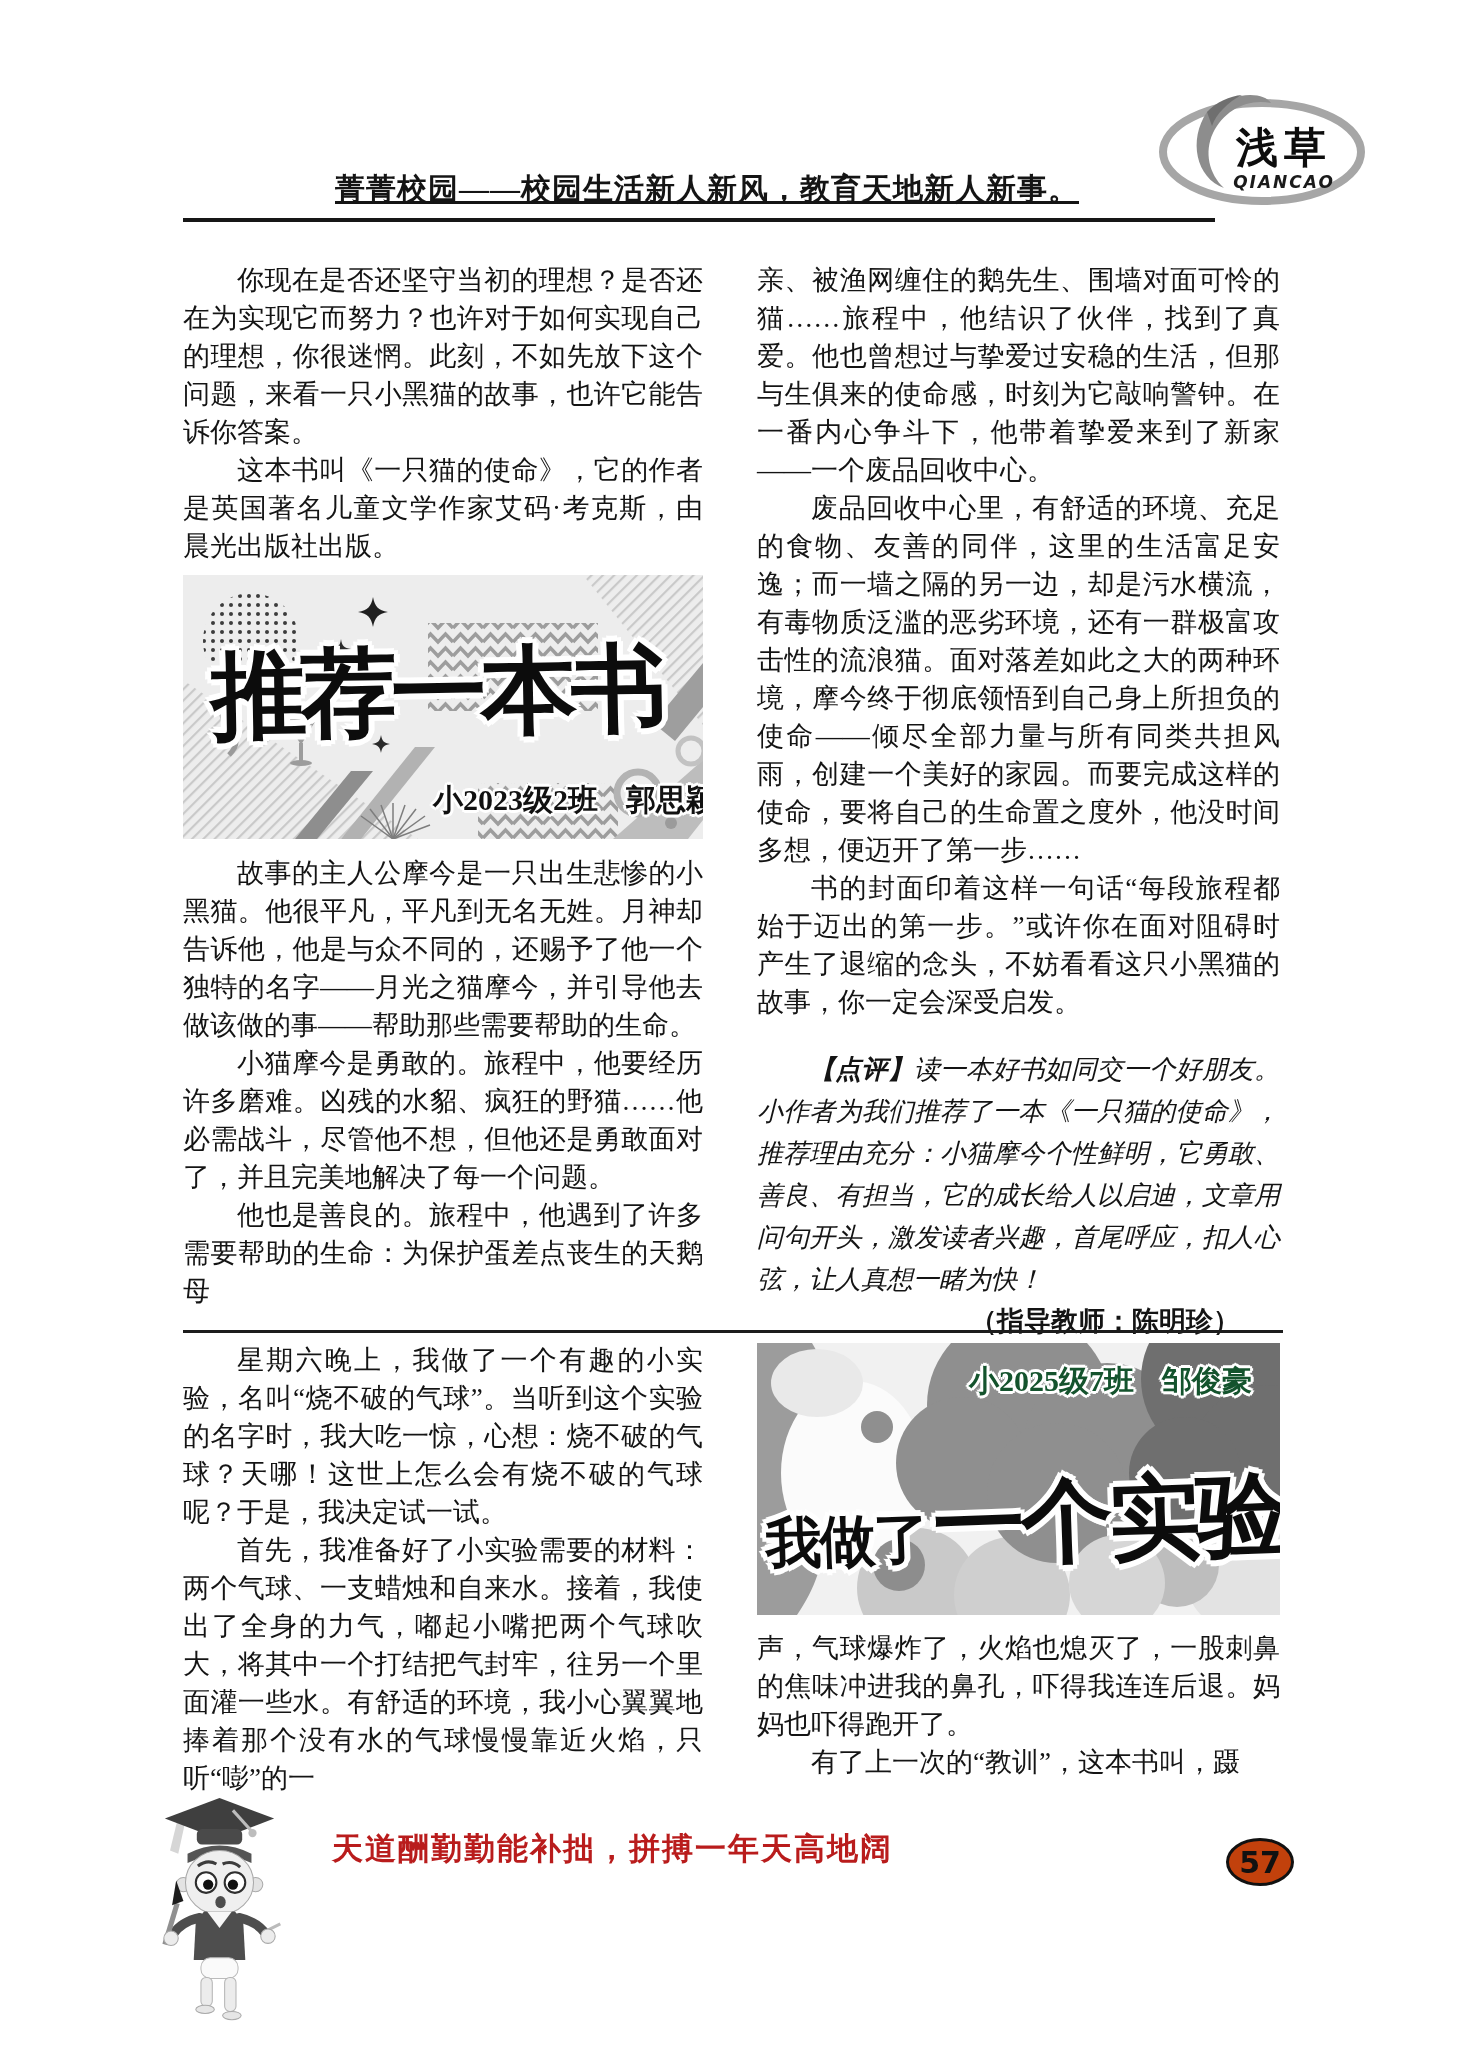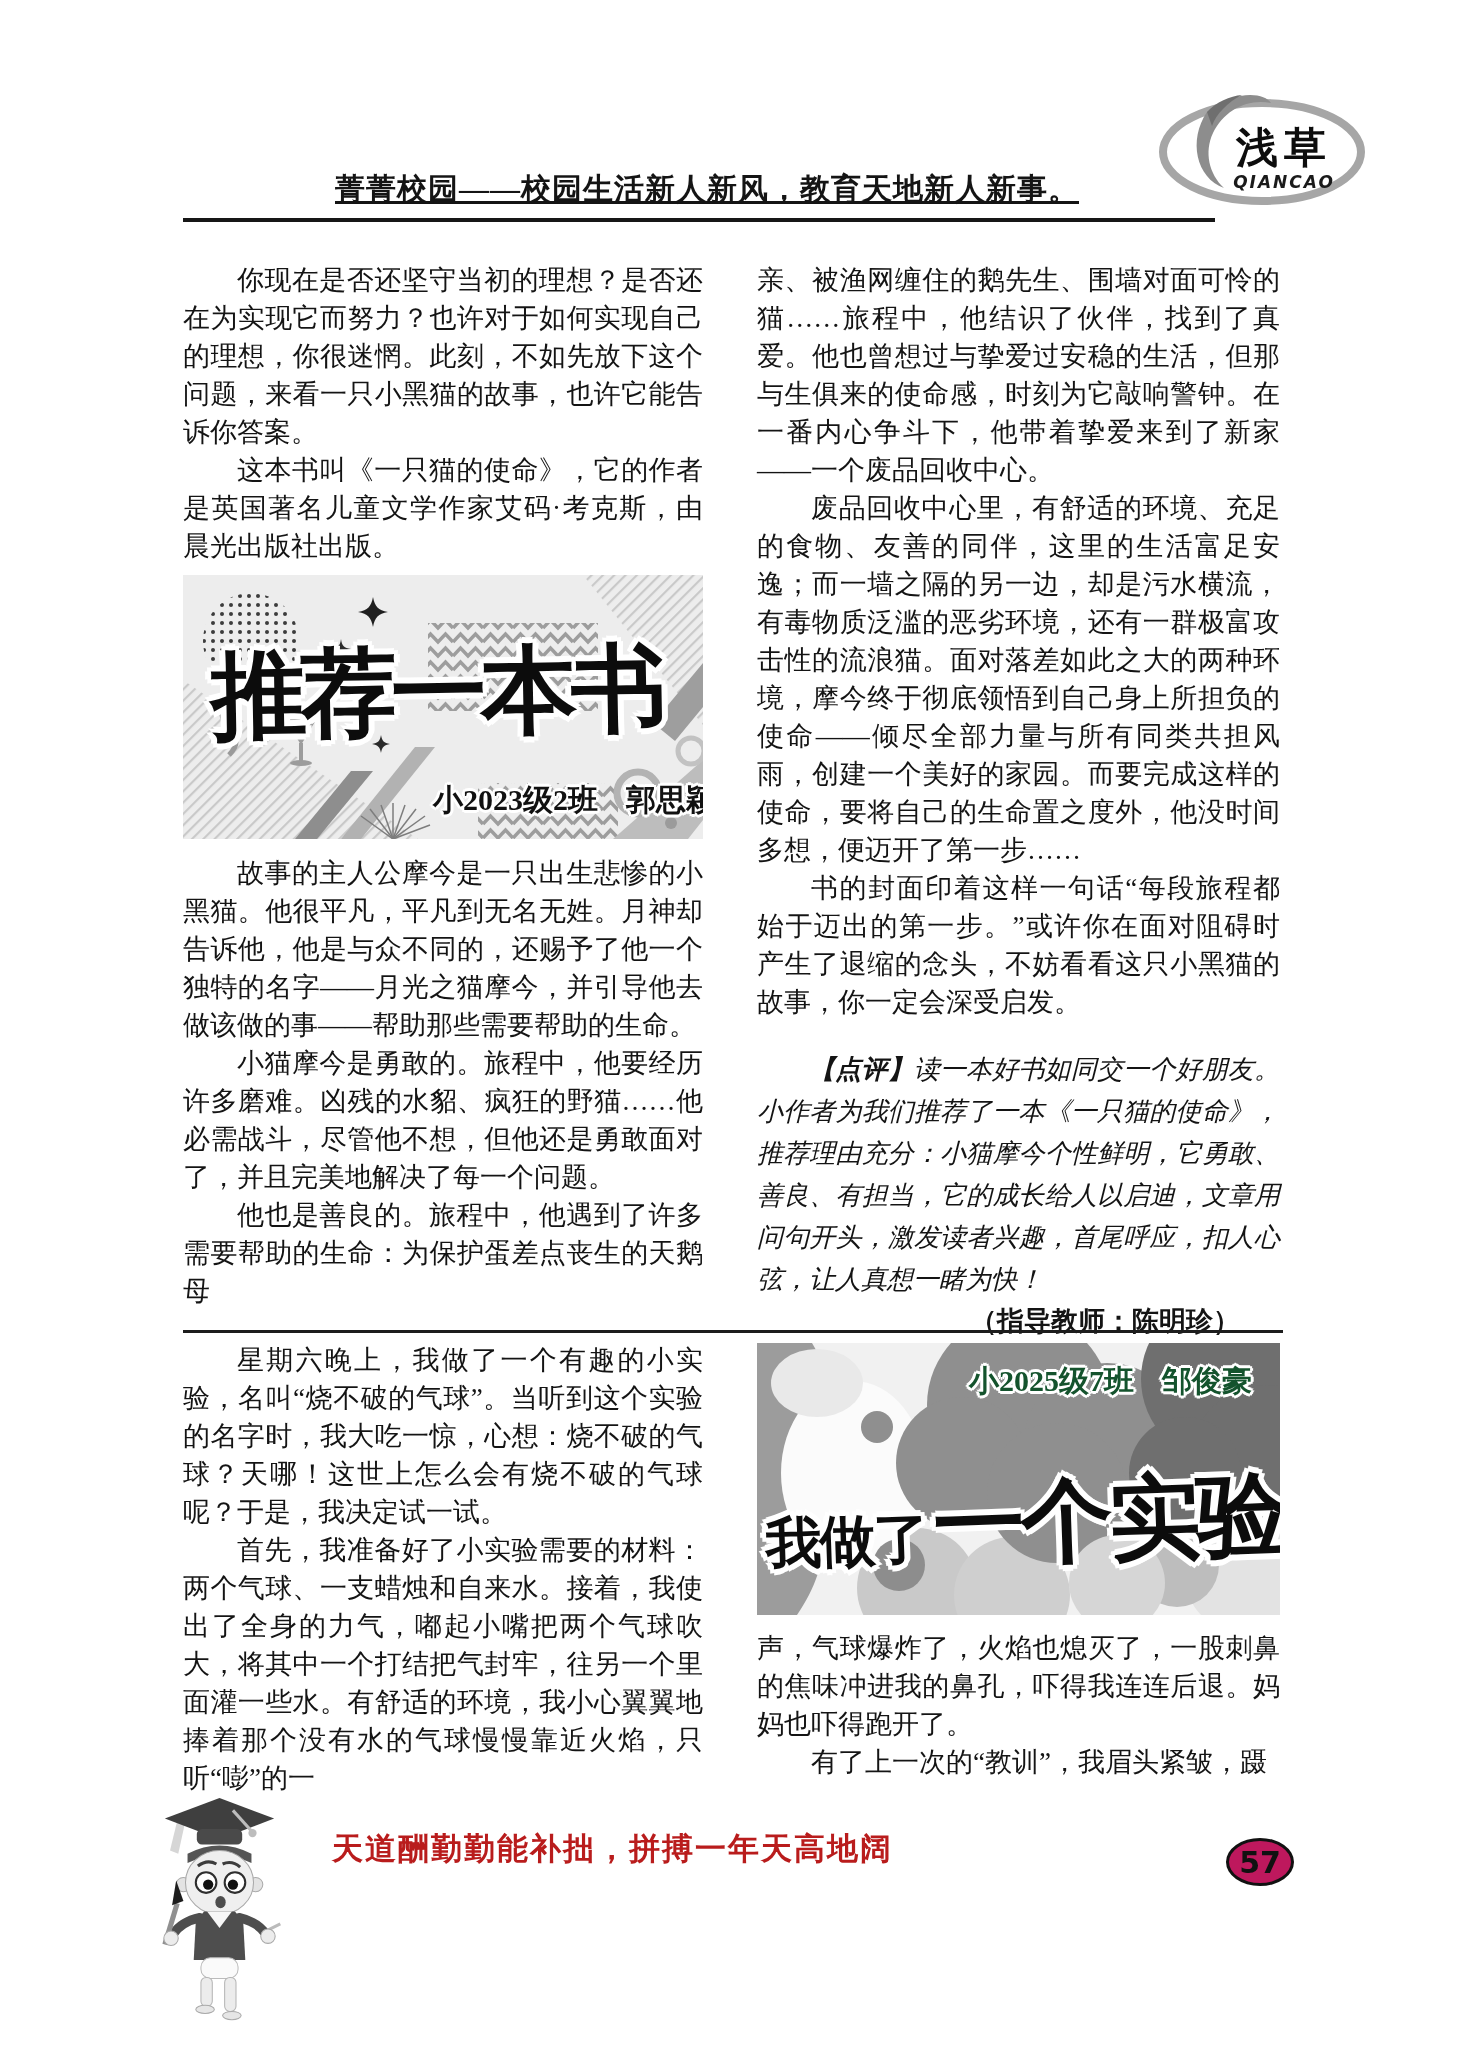--- a/index.html
+++ b/index.html
@@ -76,21 +76,21 @@
   
   .mascot-box { left:142px; top:1798px; width:155px; height:232px; }
   .footer-motto {
     left:332px; top:1830px; font-size:31px; line-height:38px; letter-spacing:2px;
     font-weight:600; color:#b91c1c; white-space:nowrap;
   }
   .page-badge {
     left:1226px; top:1838px; width:62px; height:42px;
     border:3px solid #111; border-radius:50%;
     display:flex; align-items:center; justify-content:center;
-    font-size:30px; font-weight:600; color:#111; background:#be185d;
+    font-size:30px; font-weight:600; color:#111; background:#c2410c;
     font-family:"DejaVu Sans","Liberation Sans",sans-serif;
   }
 </style>
 </head>
 <body>
 
 <div class="page">
 
   <div class="abs masthead">
     <span class="mh-title">菁菁校园</span><span class="mh-tagline">——校园生活新人新风，教育天地新人新事。</span>
@@ -211,21 +211,21 @@
     <div class="banner2-byline ow-sm">
       <span>小2025级7班</span><span class="byline-author">邹俊豪</span>
     </div>
     <div class="banner2-title ow-lg">
       <span class="t-small">我做了</span><span class="t-large">一个实验</span>
     </div>
   </div>
 
   <div class="abs col col-a2-right">
     <p class="body-p">声，气球爆炸了，火焰也熄灭了，一股刺鼻的焦味冲进我的鼻孔，吓得我连连后退。妈妈也吓得跑开了。</p>
-    <p class="body-p indent">有了上一次的“教训”，我眉头紧皱，蹑</p>
+    <p class="body-p indent">有了上一次的“教训”，这本书叫，蹑</p>
   </div>
 
   <div class="abs mascot-box">
     <svg width="155" height="232" viewBox="0 0 150 225">
       <polygon points="34,22 42,22 35,54 27,51" fill="#d6d6d6"></polygon>
       <polygon points="75,0 128,20 75,40 22,20" fill="#3f3f3f"></polygon>
       <line x1="88" y1="12" x2="106" y2="32" stroke="#bdbdbd" stroke-width="3"></line>
       <circle cx="107" cy="34" r="4" fill="#bdbdbd"></circle>
       <rect x="53" y="30" width="44" height="15" rx="5" fill="#4a4a4a"></rect>
       <path d="M44,54 Q75,38 106,54 L106,63 Q75,49 44,63 Z" fill="#555555"></path>

